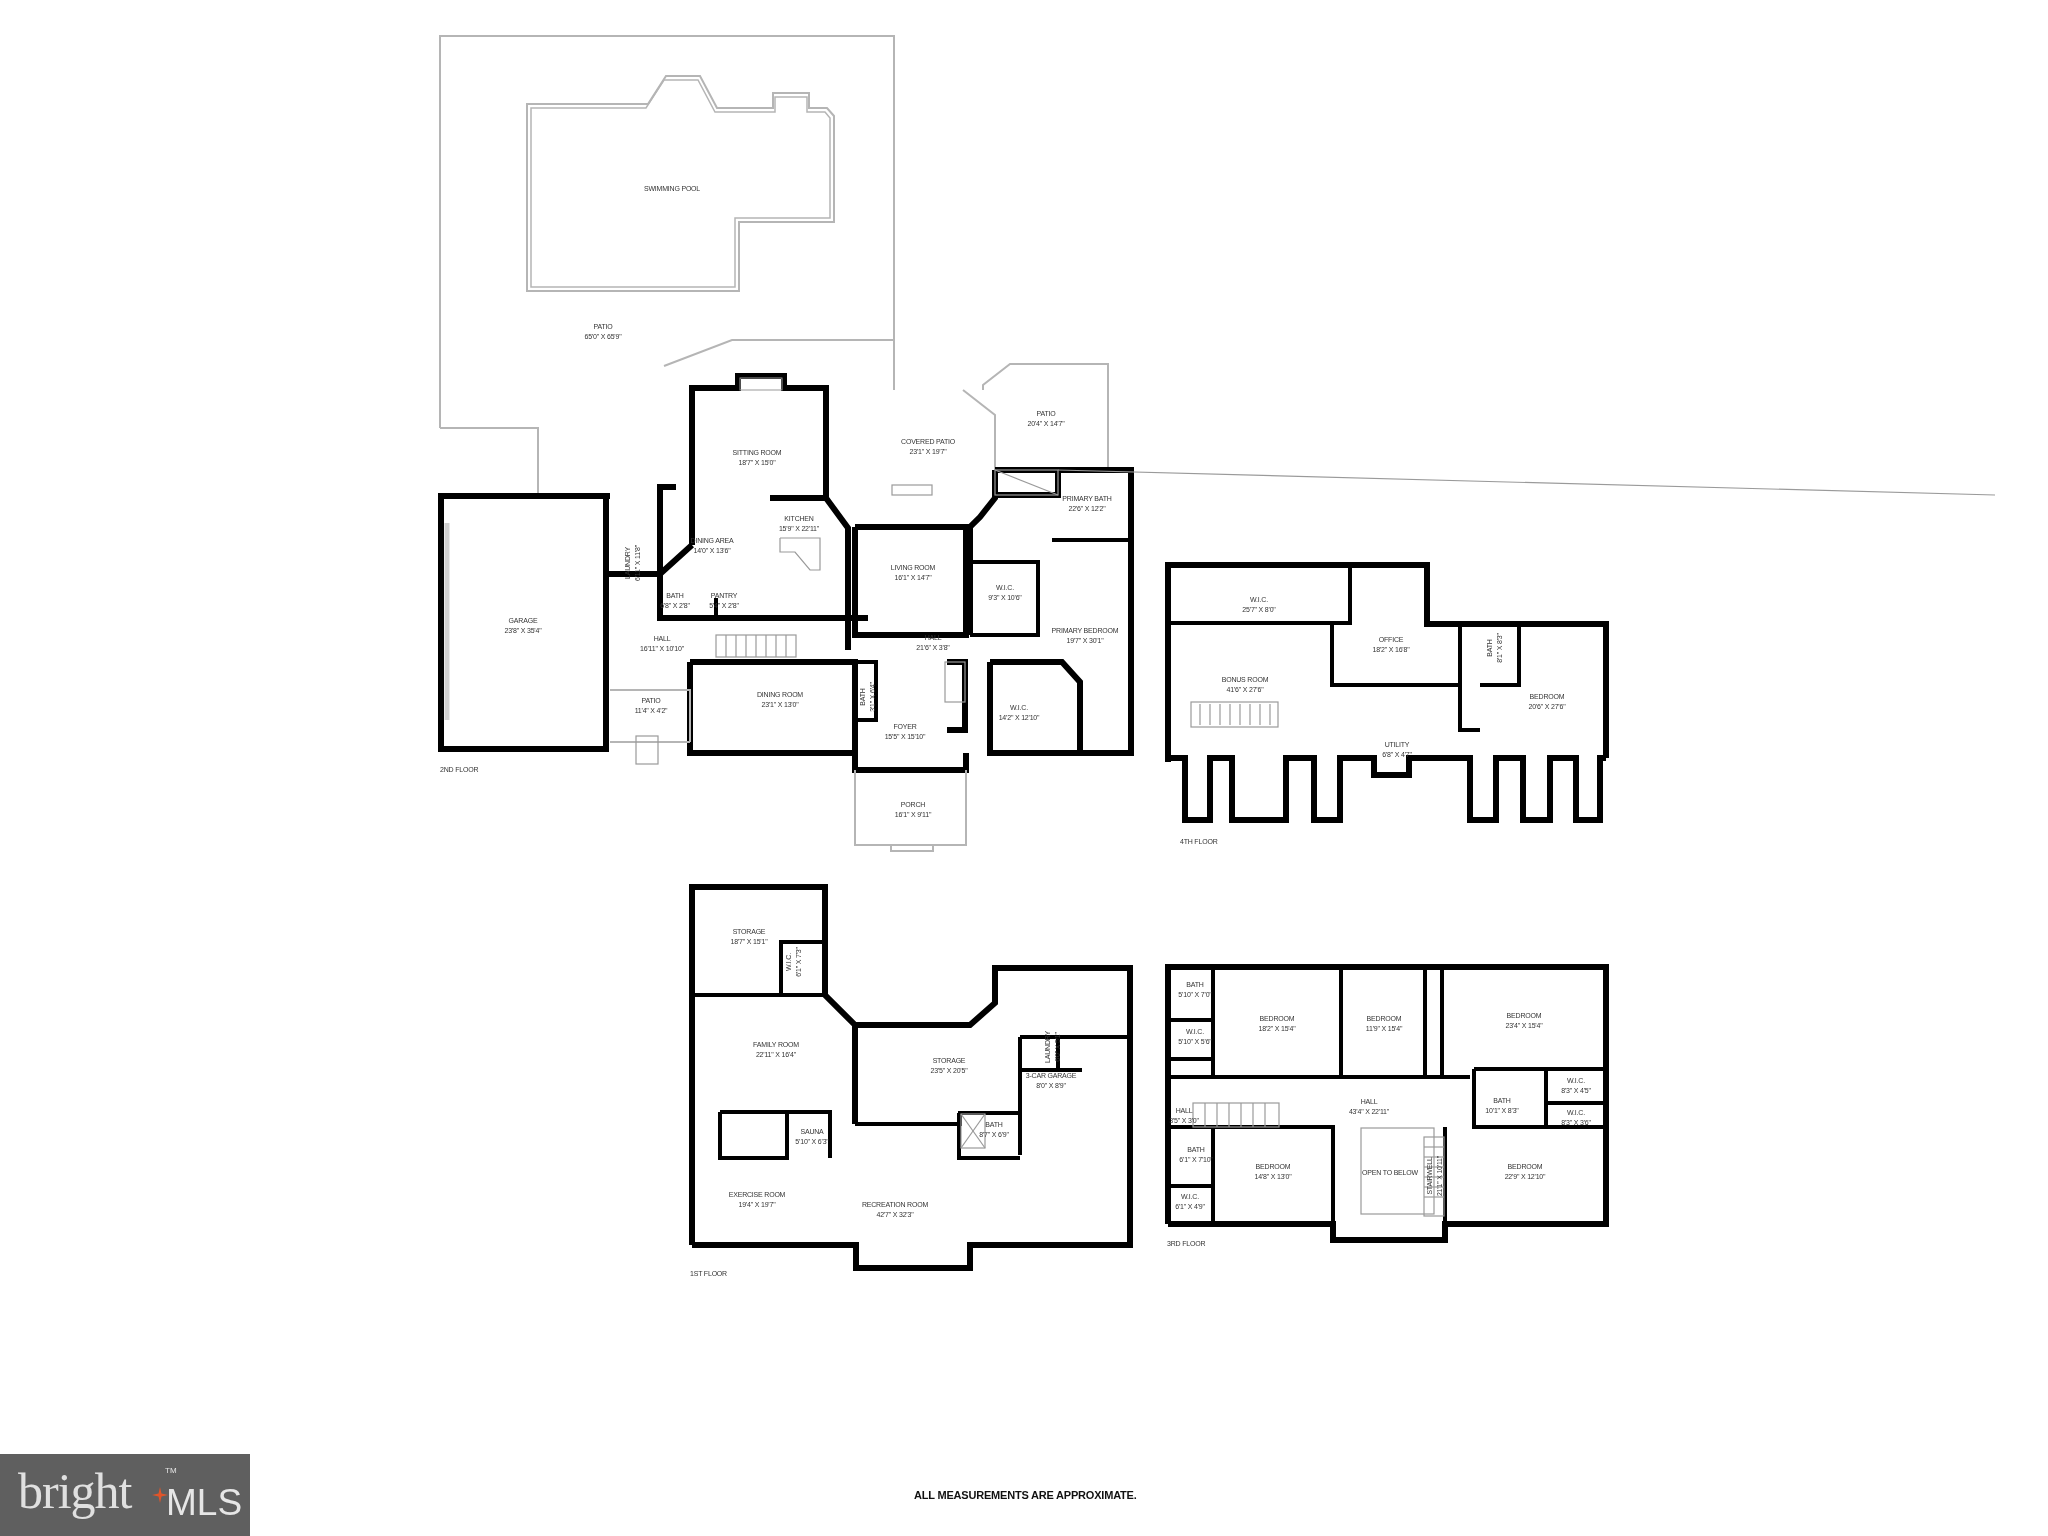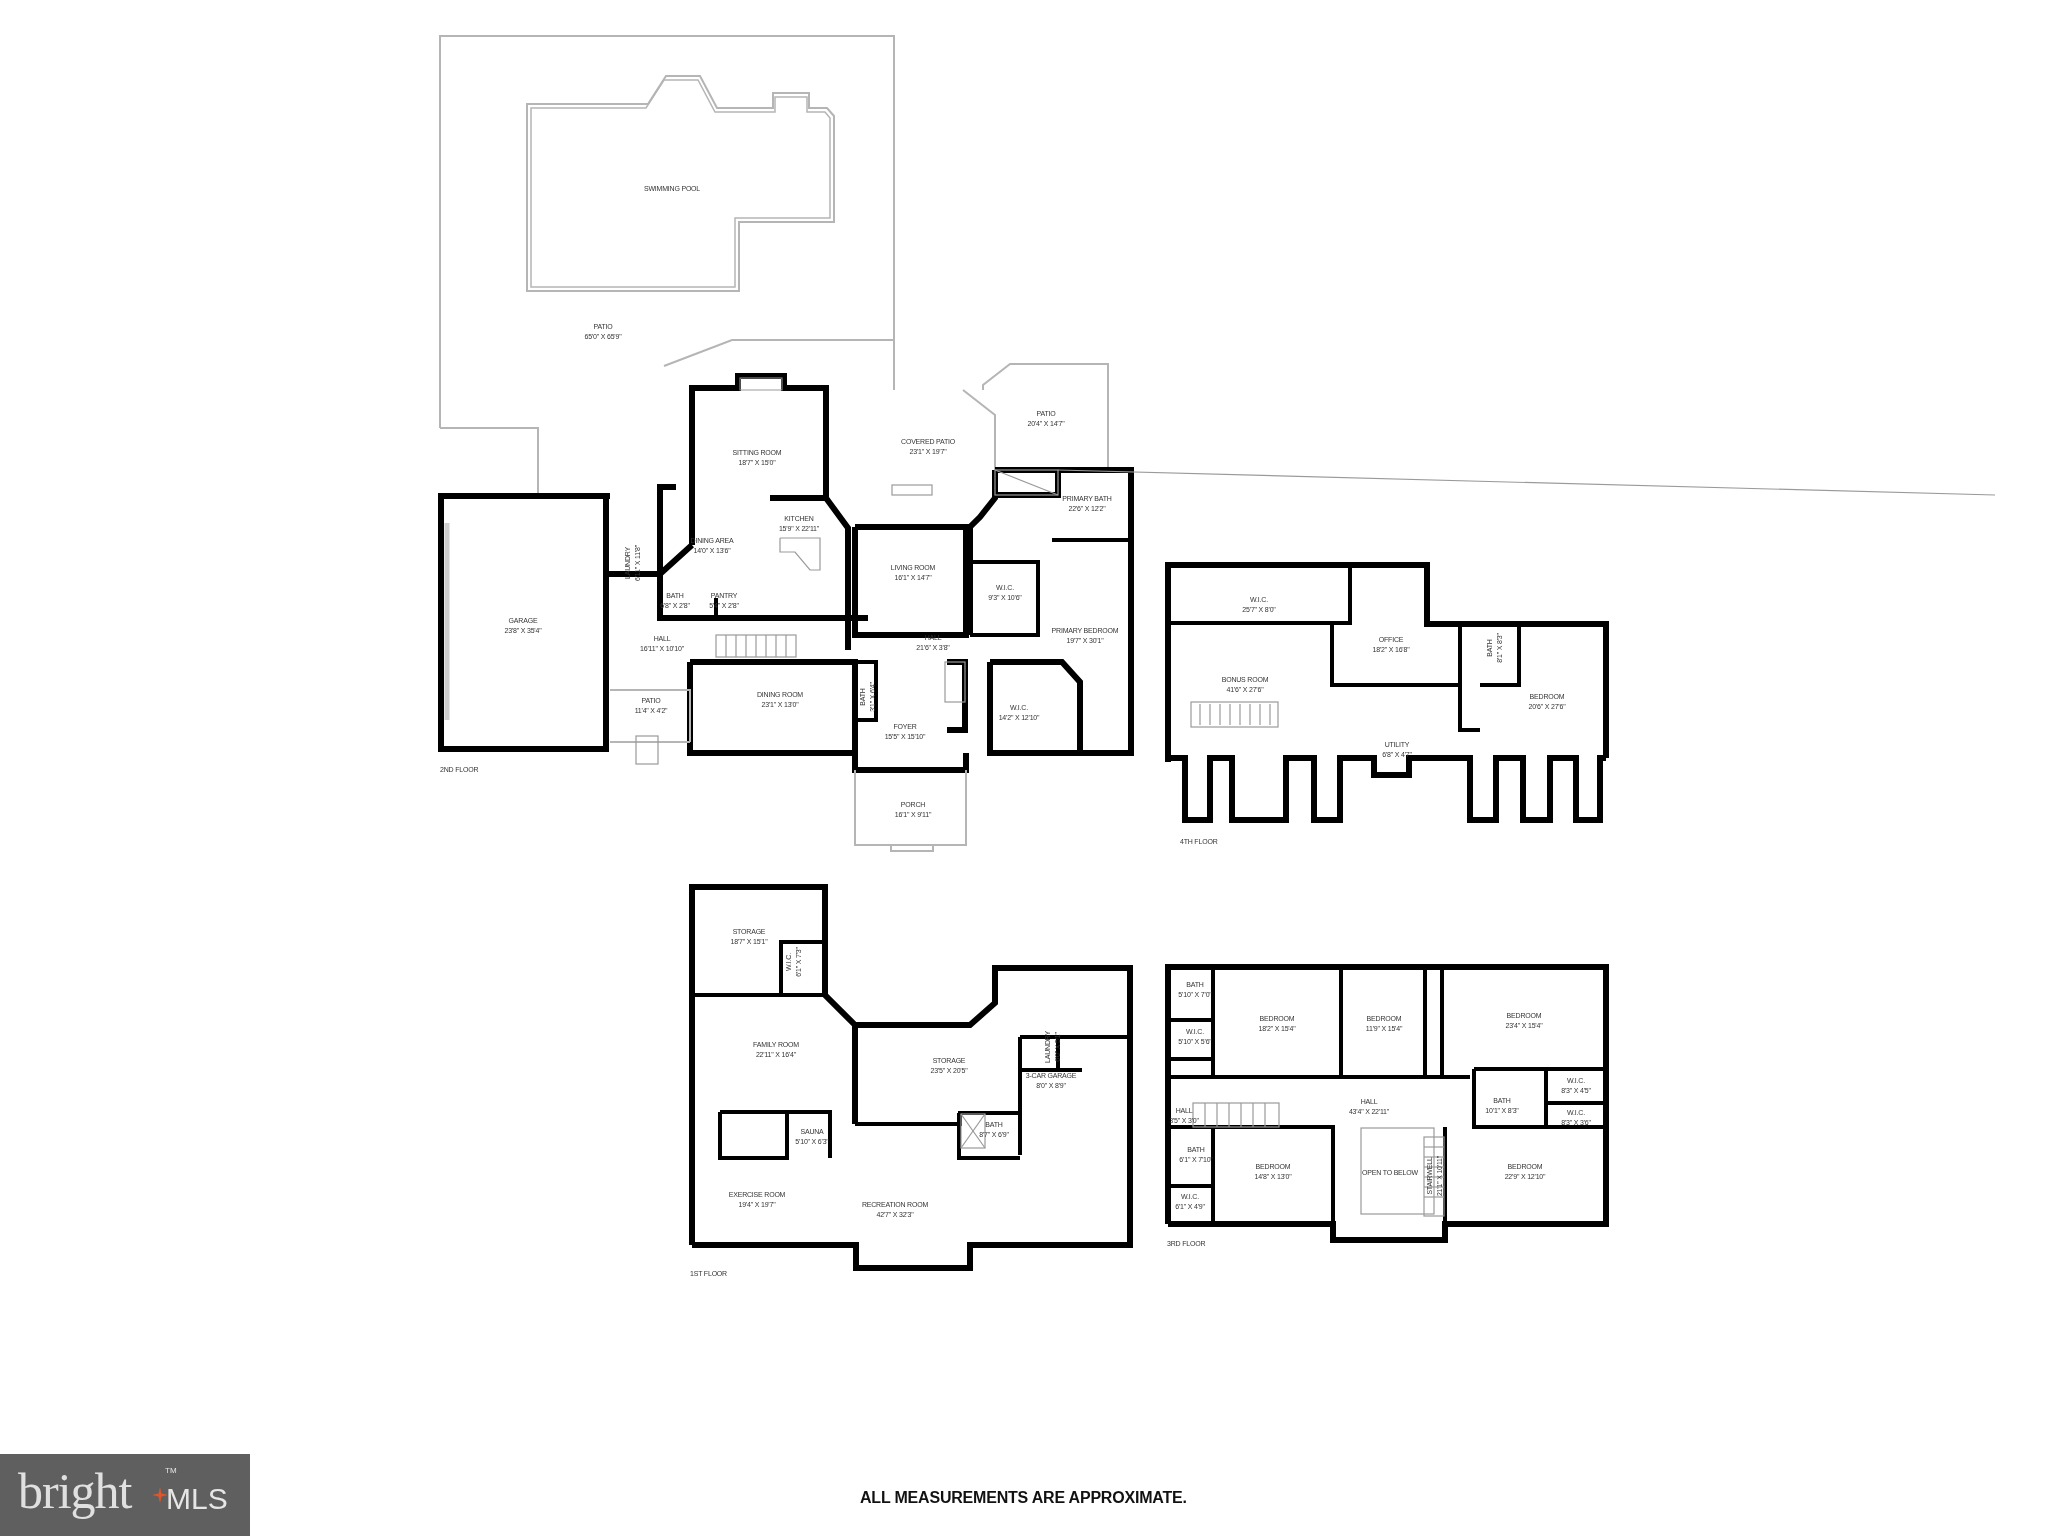--- a/index.html
+++ b/index.html
@@ -10,24 +10,24 @@
   .outline { fill:none; stroke:#b5b5b5; stroke-width:2; }
   .outline-d { fill:none; stroke:#b5b5b5; stroke-width:1.5; }
   .fix { fill:none; stroke:#9a9a9a; stroke-width:1.2; }
   .window { stroke:#cfcfcf; stroke-width:5; }
   .room-label { position:absolute; transform:translate(-50%,-50%); text-align:center; font-size:7px; line-height:10px; color:#333; white-space:nowrap; letter-spacing:-0.2px; }
   .room-label .dim { display:block; }
   .room-label.vert { transform:translate(-50%,-50%) rotate(-90deg); }
   .floor-label { position:absolute; font-size:7px; color:#333; letter-spacing:-0.2px; }
   .logo { position:absolute; left:0; top:1454px; width:250px; height:82px; background:#5f5f5f; }
   .logo .bright { position:absolute; left:18px; top:8px; font-family:"Liberation Serif", serif; font-size:50px; color:#e0e0e0; letter-spacing:-1px; }
-  .logo .mls { position:absolute; left:166px; top:28px; font-family:"Liberation Sans", sans-serif; font-size:30px; color:#e6e6e6;text-align:right; }
+  .logo .mls { position:absolute; left:166px; top:28px; font-family:"Liberation Sans", sans-serif; font-size:37px; color:#e6e6e6;text-align:right; }
   .logo .tm { position:absolute; left:165px; top:12px; font-size:8px; color:#e6e6e6; }
   .logo .star { position:absolute; left:152px; top:33px; width:16px; height:16px; }
-  .disclaimer { position:absolute; left:860px; top:1489px; font-size:16px; font-weight:bold; color:#111; letter-spacing:-0.2px; }
+  .disclaimer { position:absolute; left:914px; top:1489px; font-size:11px; font-weight:bold; color:#111; letter-spacing:-0.2px; }
 </style>
 </head>
 <body>
 
 <svg id="plan" viewBox="0 0 2048 1536" xmlns="http://www.w3.org/2000/svg">
 
   <g>
     <polyline class="outline" points="440,428 440,36 894,36 894,340"></polyline>
     <polyline class="outline" points="440,428 538,428 538,496"></polyline>
     <polygon class="outline" points="527,104 648,104 666,76 700,76 717,108 773,108 773,93 809,93 809,108 827,108 834,116 834,222 739,222 739,291 527,291"></polygon>

